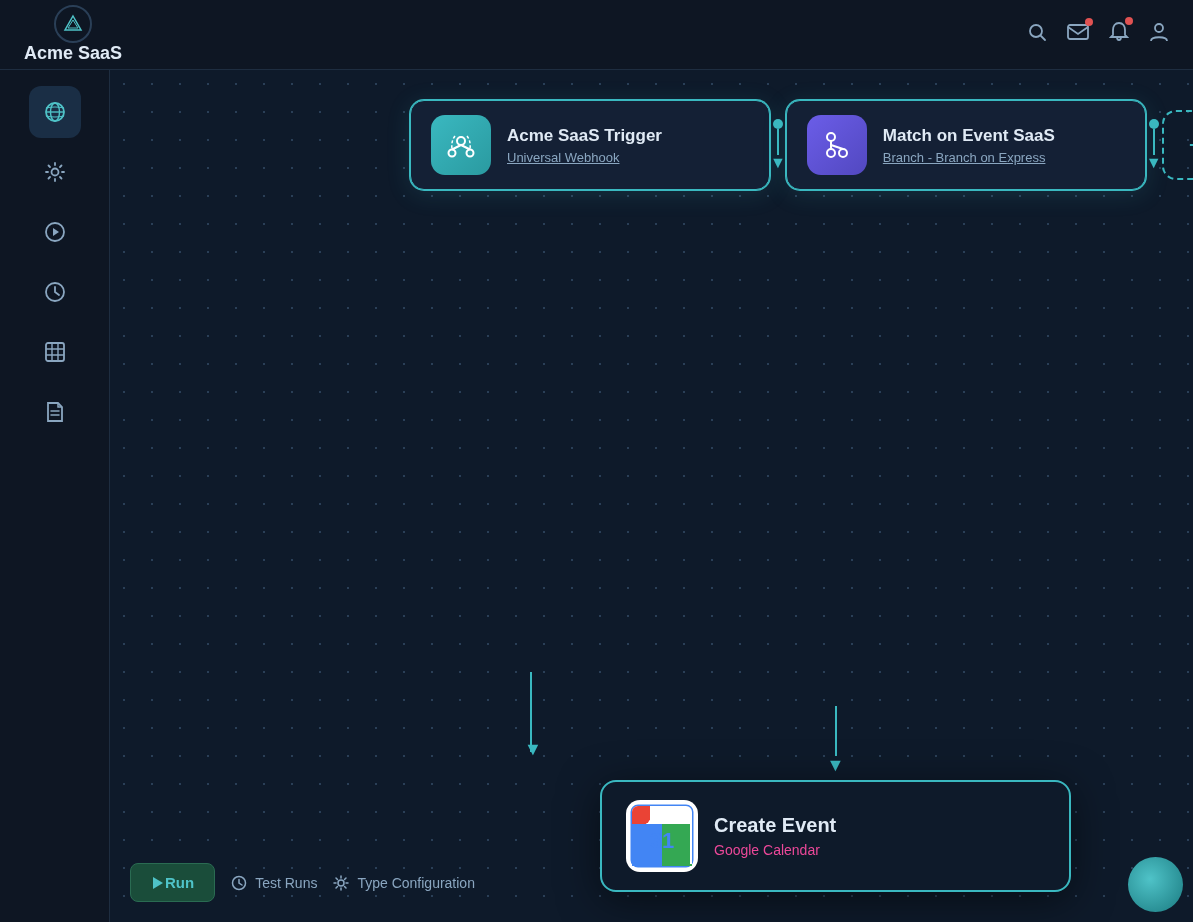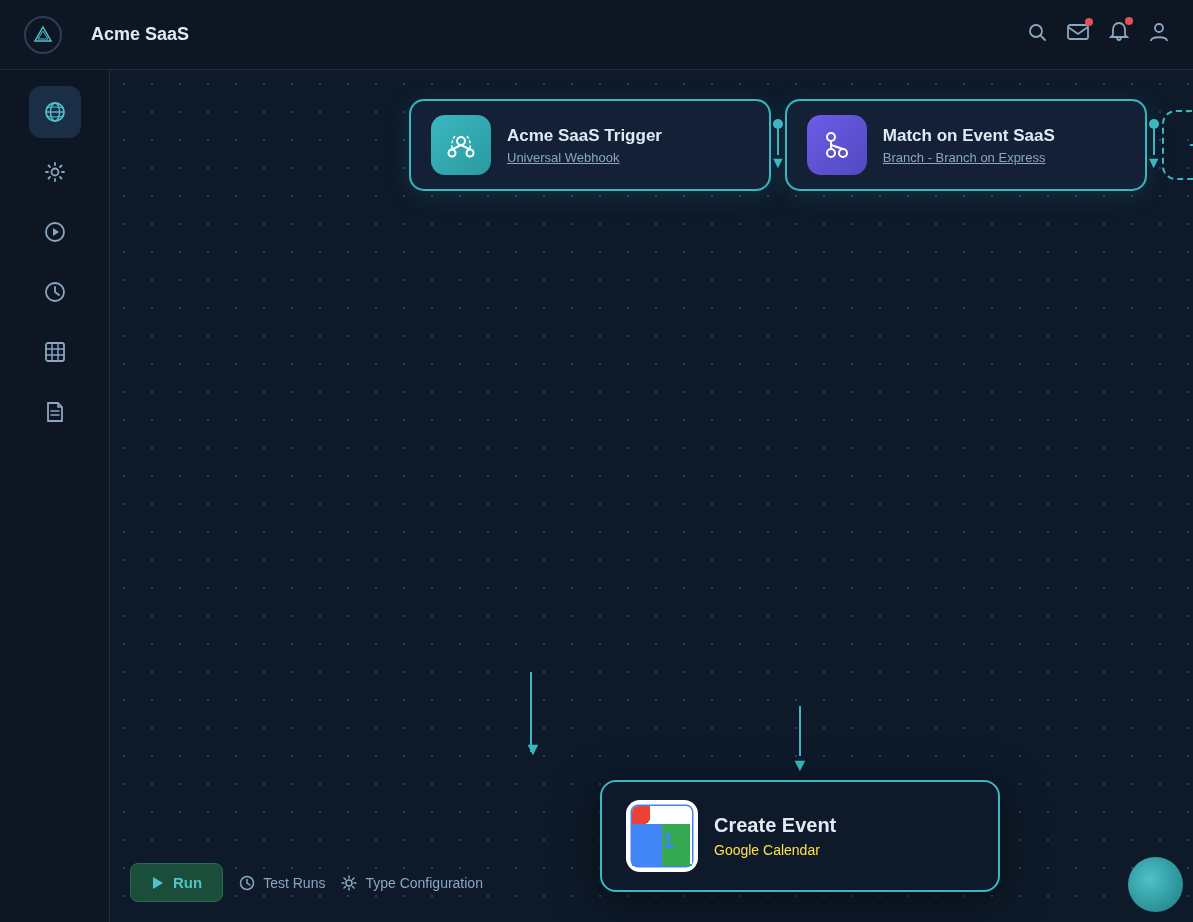--- a/index.html
+++ b/index.html
@@ -20,21 +20,22 @@
       padding: 0 24px;
       height: 70px;
       background: #0e1623;
       border-bottom: 1px solid #1e2d40;
       position: relative;
       z-index: 10;
     }
     .header-left {
       display: flex;
       align-items: center;
-      gap: 29px;
+      gap: 0;
+      flex-direction: column;
     }
     .logo-circle {
       width: 38px;
       height: 38px;
       border-radius: 50%;
       border: 2px solid #2a3f57;
       display: flex;
       align-items: center;
       justify-content: center;
       color: #4fc3c8;
@@ -117,21 +118,20 @@
       bottom: 20px;
       left: 20px;
       display: flex;
       align-items: center;
       gap: 16px;
       z-index: 10;
     }
     .run-button {
       display: flex;
       align-items: flex-end;
-      gap: 8px;
       background: #1a4d3a;
       color: #4fc3c8;
       border: 1px solid #2a6b52;
       border-radius: 8px;
       padding: 10px 20px;
       cursor: pointer;
       font-size: 15px;
       font-weight: 600;
     }
     .toolbar-btn {
@@ -442,21 +442,21 @@
 
   </div>
 </div>
 
 <div style="position: absolute; bottom: 30px; left: 600px; z-index: 20;">
   <div style="position: relative; display: flex; flex-direction: column; align-items: center;">
 
     <div style="height: 50px; width: 2px; background: #3ab8c0; margin-bottom: 0;"></div>
     <div style="color: #3ab8c0; font-size: 18px; margin-bottom: 6px; line-height:1;">▼</div>
 
-    <div style="display: flex; align-items: center; gap: 16px; background: #0e1a2a; border: 2px solid #3ab8c0; border-radius: 16px; padding: 18px 24px; width: 400px; cursor: pointer; box-shadow: 0 8px 40px rgba(0,0,0,0.5);">
+    <div style="display: flex; align-items: center; gap: 16px; background: #0e1a2a; border: 2px solid #3ab8c0; border-radius: 16px; padding: 18px 24px; width: 471px; cursor: pointer; box-shadow: 0 8px 40px rgba(0,0,0,0.5);">
 
       <div style="width: 72px; height: 72px; border-radius: 14px; background: white; display: flex; align-items: center; justify-content: center; flex-shrink: 0; overflow: hidden; position: relative;">
         <svg width="68" height="68" viewBox="0 0 68 68" fill="none">
 
           <rect width="68" height="68" rx="10" fill="white"></rect>
 
           <rect x="4" y="4" width="60" height="60" rx="6" fill="none" stroke="#4285f4" stroke-width="3"></rect>
 
           <rect x="4" y="4" width="60" height="18" rx="6" fill="white"></rect>
 
@@ -469,19 +469,19 @@
           <rect x="10" y="4" width="12" height="14" fill="#ea4335"></rect>
 
           <text x="34" y="46" text-anchor="middle" font-size="22" font-weight="700" fill="#4285f4" font-family="Arial">31</text>
 
           <rect x="62" y="10" width="2" height="52" fill="white"></rect>
         </svg>
       </div>
 
       <div>
         <div style="color: #e0eaf5; font-size: 20px; font-weight: 700; margin-bottom: 5px;">Create Event</div>
-        <div style="color: #fde047; font-size: 14px;">Google Calendar</div>
+        <div style="color: #ec4899; font-size: 14px;">Google Calendar</div>
       </div>
     </div>
   </div>
 </div>
 
 <div style="position: absolute; bottom: 10px; right: 10px; width: 55px; height: 55px; border-radius: 50%; background: radial-gradient(circle at 40% 40%, #4fc3c8, #1a7a80); z-index: 5;"></div>
 
 </body></html>

